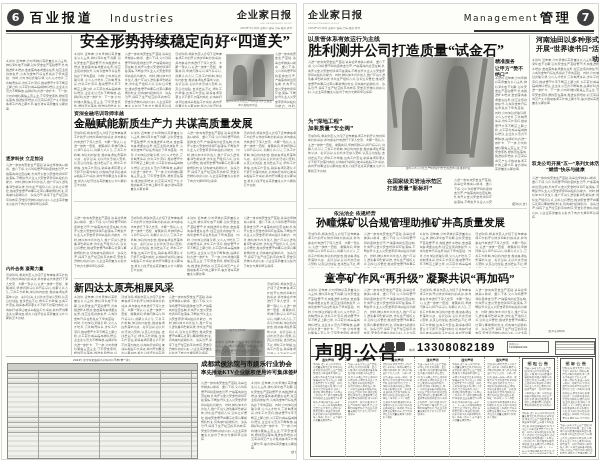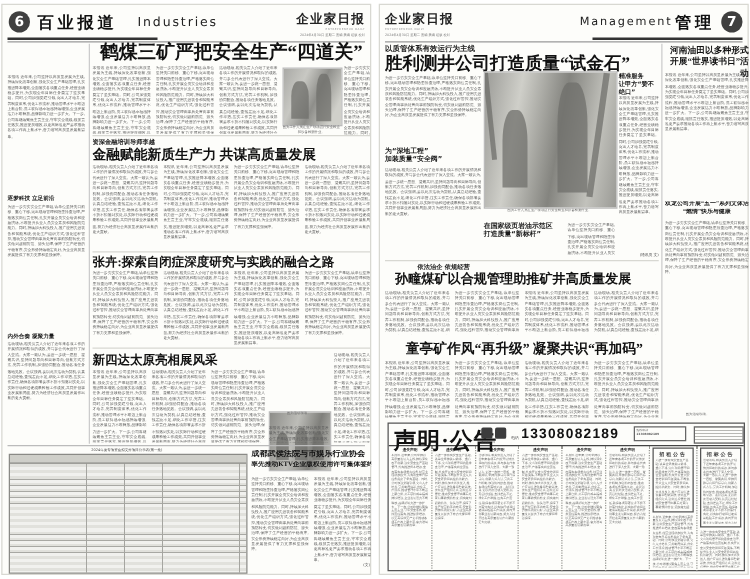--- a/index.html
+++ b/index.html
@@ -56,21 +56,21 @@
     <div class="abs" style="left:4px;width:120px;top:26px;border-top:2px solid #333"></div>
     <div class="abs" style="left:4px;right:4px;top:29px;border-top:1px solid #999"></div>
 
     <div class="abs tx" style="left:4px;top:55px;width:62px;height:95px">本报讯 近年来,公司坚持以高质量发展为主线,持续深化改革创新,强化安全生产基础管理,扎实推进降本增效,全面落实各项重点任务,经营业绩稳步提升,为实现全年目标任务奠定了坚实基础。同时,公司加强党建引领,突出人才培养,完善制度体系,优化工作流程,推动管理水平不断迈上新台阶,员工获得感幸福感持续增强,企业发展活力不断释放,品牌影响力进一步扩大。下一步,公司将继续聚焦主责主业,守牢安全底线,狠抓责任落实,推进提质增效,以更高标准更严要求推动各项工作再上新水平,奋力谱写高质量发展新篇章。</div>
     <div class="abs kick" style="left:4px;top:152px;font-size:4.5px">逐梦科技 立足前沿</div>
     <div class="abs tx" style="left:4px;top:159px;width:62px;height:101px">为进一步夯实安全生产基础,该单位坚持关口前移、重心下移,突出现场管理和隐患排查治理,严格落实岗位责任制,扎实开展全员安全培训和应急演练,不断提升从业人员安全素质和风险防范能力。同时,持续加大科技投入,推广应用先进装备和智能系统,优化生产组织方式,强化过程管控,推动安全管理由事后处置向事前预防转变,切实做到超前防范、源头治理,保障了生产经营的平稳有序,安全形势持续稳定向好,为企业高质量发展提供了有力支撑和坚强保障。</div>
     <div class="abs kick" style="left:4px;top:262px;font-size:4.5px">内外合奏 凝聚力量</div>
     <div class="abs tx" style="left:4px;top:269px;width:62px;height:81px">活动现场,相关负责人介绍了近年来各项工作的开展情况和取得的成效,并与参会代表进行了深入交流。大家一致认为,要进一步统一思想、凝聚共识,坚持问题导向和目标导向,创新方式方法,完善工作机制,加强协同配合,推动各项任务落地见效。会议强调,要以此次活动为契机,认真总结经验,查找差距不足,细化工作举措,压实工作责任,确保各项部署要求不折不扣落到实处,以实际行动和过硬成果检验工作成效,共同开创事业发展新局面,努力为经济社会高质量发展作出新的更大贡献。</div>
     <div class="abs vr" style="left:69px;top:31px;height:320px"></div>
 
-    <div class="abs serif hl nowrap" style="left:72px;top:28px;width:222px;text-align:center;font-size:15px">鹤煤三矿严把安全生产“四道关”</div>
+    <div class="abs serif hl nowrap" style="left:72px;top:28px;width:222px;text-align:center;font-size:15px">安全形势持续稳定向好“四道关”</div>
     <div class="abs cols" style="left:72px;top:48px;width:148px;height:55px">
       <div class="tx">本报讯 近年来,公司坚持以高质量发展为主线,持续深化改革创新,强化安全生产基础管理,扎实推进降本增效,全面落实各项重点任务,经营业绩稳步提升,为实现全年目标任务奠定了坚实基础。同时,公司加强党建引领,突出人才培养,完善制度体系,优化工作流程,推动管理水平不断迈上新台阶,员工获得感幸福感持续增强,企业发展活力不断释放,品牌影响力进一步扩大。下一步,公司将继续聚焦主责主业,守牢安全底线,狠抓责任落实,推进提质增效,以更高标准更严要求推动各项工作再上新水平,奋力谱写高质量发展新篇章。</div>
       <div class="tx">为进一步夯实安全生产基础,该单位坚持关口前移、重心下移,突出现场管理和隐患排查治理,严格落实岗位责任制,扎实开展全员安全培训和应急演练,不断提升从业人员安全素质和风险防范能力。同时,持续加大科技投入,推广应用先进装备和智能系统,优化生产组织方式,强化过程管控,推动安全管理由事后处置向事前预防转变,切实做到超前防范、源头治理,保障了生产经营的平稳有序,安全形势持续稳定向好,为企业高质量发展提供了有力支撑和坚强保障。</div>
       <div class="tx">活动现场,相关负责人介绍了近年来各项工作的开展情况和取得的成效,并与参会代表进行了深入交流。大家一致认为,要进一步统一思想、凝聚共识,坚持问题导向和目标导向,创新方式方法,完善工作机制,加强协同配合,推动各项任务落地见效。会议强调,要以此次活动为契机,认真总结经验,查找差距不足,细化工作举措,压实工作责任,确保各项部署要求不折不扣落到实处,以实际行动和过硬成果检验工作成效,共同开创事业发展新局面,努力为经济社会高质量发展作出新的更大贡献。</div>
     </div>
     <div class="abs photo" style="left:224px;top:50px;width:46px;height:45px">
       <div class="ph-dark" style="left:6px;top:10px;width:14px;height:30px;border-radius:40% 40% 0 0"></div>
       <div class="ph-dark" style="left:26px;top:4px;width:12px;height:38px;border-radius:40% 40% 0 0"></div>
     </div>
     <div class="abs cap" style="left:224px;top:96px;width:46px;height:8px">图为工作人员在生产现场进行安全检查和设备检测作业。</div>
@@ -80,21 +80,20 @@
     <div class="abs kick" style="left:72px;top:106px;font-size:5px">资深金融培训导师李越</div>
     <div class="abs serif hl nowrap" style="left:72px;top:112px;width:222px;font-size:11px">金融赋能新质生产力 共谋高质量发展</div>
     <div class="abs cols" style="left:72px;top:127px;width:222px;height:68px">
       <div class="tx">活动现场,相关负责人介绍了近年来各项工作的开展情况和取得的成效,并与参会代表进行了深入交流。大家一致认为,要进一步统一思想、凝聚共识,坚持问题导向和目标导向,创新方式方法,完善工作机制,加强协同配合,推动各项任务落地见效。会议强调,要以此次活动为契机,认真总结经验,查找差距不足,细化工作举措,压实工作责任,确保各项部署要求不折不扣落到实处,以实际行动和过硬成果检验工作成效,共同开创事业发展新局面,努力为经济社会高质量发展作出新的更大贡献。</div>
       <div class="tx">本报讯 近年来,公司坚持以高质量发展为主线,持续深化改革创新,强化安全生产基础管理,扎实推进降本增效,全面落实各项重点任务,经营业绩稳步提升,为实现全年目标任务奠定了坚实基础。同时,公司加强党建引领,突出人才培养,完善制度体系,优化工作流程,推动管理水平不断迈上新台阶,员工获得感幸福感持续增强,企业发展活力不断释放,品牌影响力进一步扩大。下一步,公司将继续聚焦主责主业,守牢安全底线,狠抓责任落实,推进提质增效,以更高标准更严要求推动各项工作再上新水平,奋力谱写高质量发展新篇章。</div>
       <div class="tx">为进一步夯实安全生产基础,该单位坚持关口前移、重心下移,突出现场管理和隐患排查治理,严格落实岗位责任制,扎实开展全员安全培训和应急演练,不断提升从业人员安全素质和风险防范能力。同时,持续加大科技投入,推广应用先进装备和智能系统,优化生产组织方式,强化过程管控,推动安全管理由事后处置向事前预防转变,切实做到超前防范、源头治理,保障了生产经营的平稳有序,安全形势持续稳定向好,为企业高质量发展提供了有力支撑和坚强保障。</div>
       <div class="tx">活动现场,相关负责人介绍了近年来各项工作的开展情况和取得的成效,并与参会代表进行了深入交流。大家一致认为,要进一步统一思想、凝聚共识,坚持问题导向和目标导向,创新方式方法,完善工作机制,加强协同配合,推动各项任务落地见效。会议强调,要以此次活动为契机,认真总结经验,查找差距不足,细化工作举措,压实工作责任,确保各项部署要求不折不扣落到实处,以实际行动和过硬成果检验工作成效,共同开创事业发展新局面,努力为经济社会高质量发展作出新的更大贡献。</div>
     </div>
 
     <div class="abs hr" style="left:72px;width:222px;top:197px"></div>
-    <div class="abs serif hl nowrap" style="left:72px;top:199px;width:222px;font-size:10px">张卉:探索自闭症深度研究与实践的融合之路</div>
     <div class="abs cols" style="left:72px;top:212px;width:222px;height:60px">
       <div class="tx">为进一步夯实安全生产基础,该单位坚持关口前移、重心下移,突出现场管理和隐患排查治理,严格落实岗位责任制,扎实开展全员安全培训和应急演练,不断提升从业人员安全素质和风险防范能力。同时,持续加大科技投入,推广应用先进装备和智能系统,优化生产组织方式,强化过程管控,推动安全管理由事后处置向事前预防转变,切实做到超前防范、源头治理,保障了生产经营的平稳有序,安全形势持续稳定向好,为企业高质量发展提供了有力支撑和坚强保障。</div>
       <div class="tx">活动现场,相关负责人介绍了近年来各项工作的开展情况和取得的成效,并与参会代表进行了深入交流。大家一致认为,要进一步统一思想、凝聚共识,坚持问题导向和目标导向,创新方式方法,完善工作机制,加强协同配合,推动各项任务落地见效。会议强调,要以此次活动为契机,认真总结经验,查找差距不足,细化工作举措,压实工作责任,确保各项部署要求不折不扣落到实处,以实际行动和过硬成果检验工作成效,共同开创事业发展新局面,努力为经济社会高质量发展作出新的更大贡献。</div>
       <div class="tx">本报讯 近年来,公司坚持以高质量发展为主线,持续深化改革创新,强化安全生产基础管理,扎实推进降本增效,全面落实各项重点任务,经营业绩稳步提升,为实现全年目标任务奠定了坚实基础。同时,公司加强党建引领,突出人才培养,完善制度体系,优化工作流程,推动管理水平不断迈上新台阶,员工获得感幸福感持续增强,企业发展活力不断释放,品牌影响力进一步扩大。下一步,公司将继续聚焦主责主业,守牢安全底线,狠抓责任落实,推进提质增效,以更高标准更严要求推动各项工作再上新水平,奋力谱写高质量发展新篇章。</div>
       <div class="tx">为进一步夯实安全生产基础,该单位坚持关口前移、重心下移,突出现场管理和隐患排查治理,严格落实岗位责任制,扎实开展全员安全培训和应急演练,不断提升从业人员安全素质和风险防范能力。同时,持续加大科技投入,推广应用先进装备和智能系统,优化生产组织方式,强化过程管控,推动安全管理由事后处置向事前预防转变,切实做到超前防范、源头治理,保障了生产经营的平稳有序,安全形势持续稳定向好,为企业高质量发展提供了有力支撑和坚强保障。</div>
     </div>
 
     <div class="abs hr" style="left:72px;width:222px;top:274px"></div>
     <div class="abs serif hl nowrap" style="left:72px;top:277px;width:150px;font-size:10px">新四达太原亮相展风采</div>
     <div class="abs cols" style="left:72px;top:291px;width:138px;height:59px">

